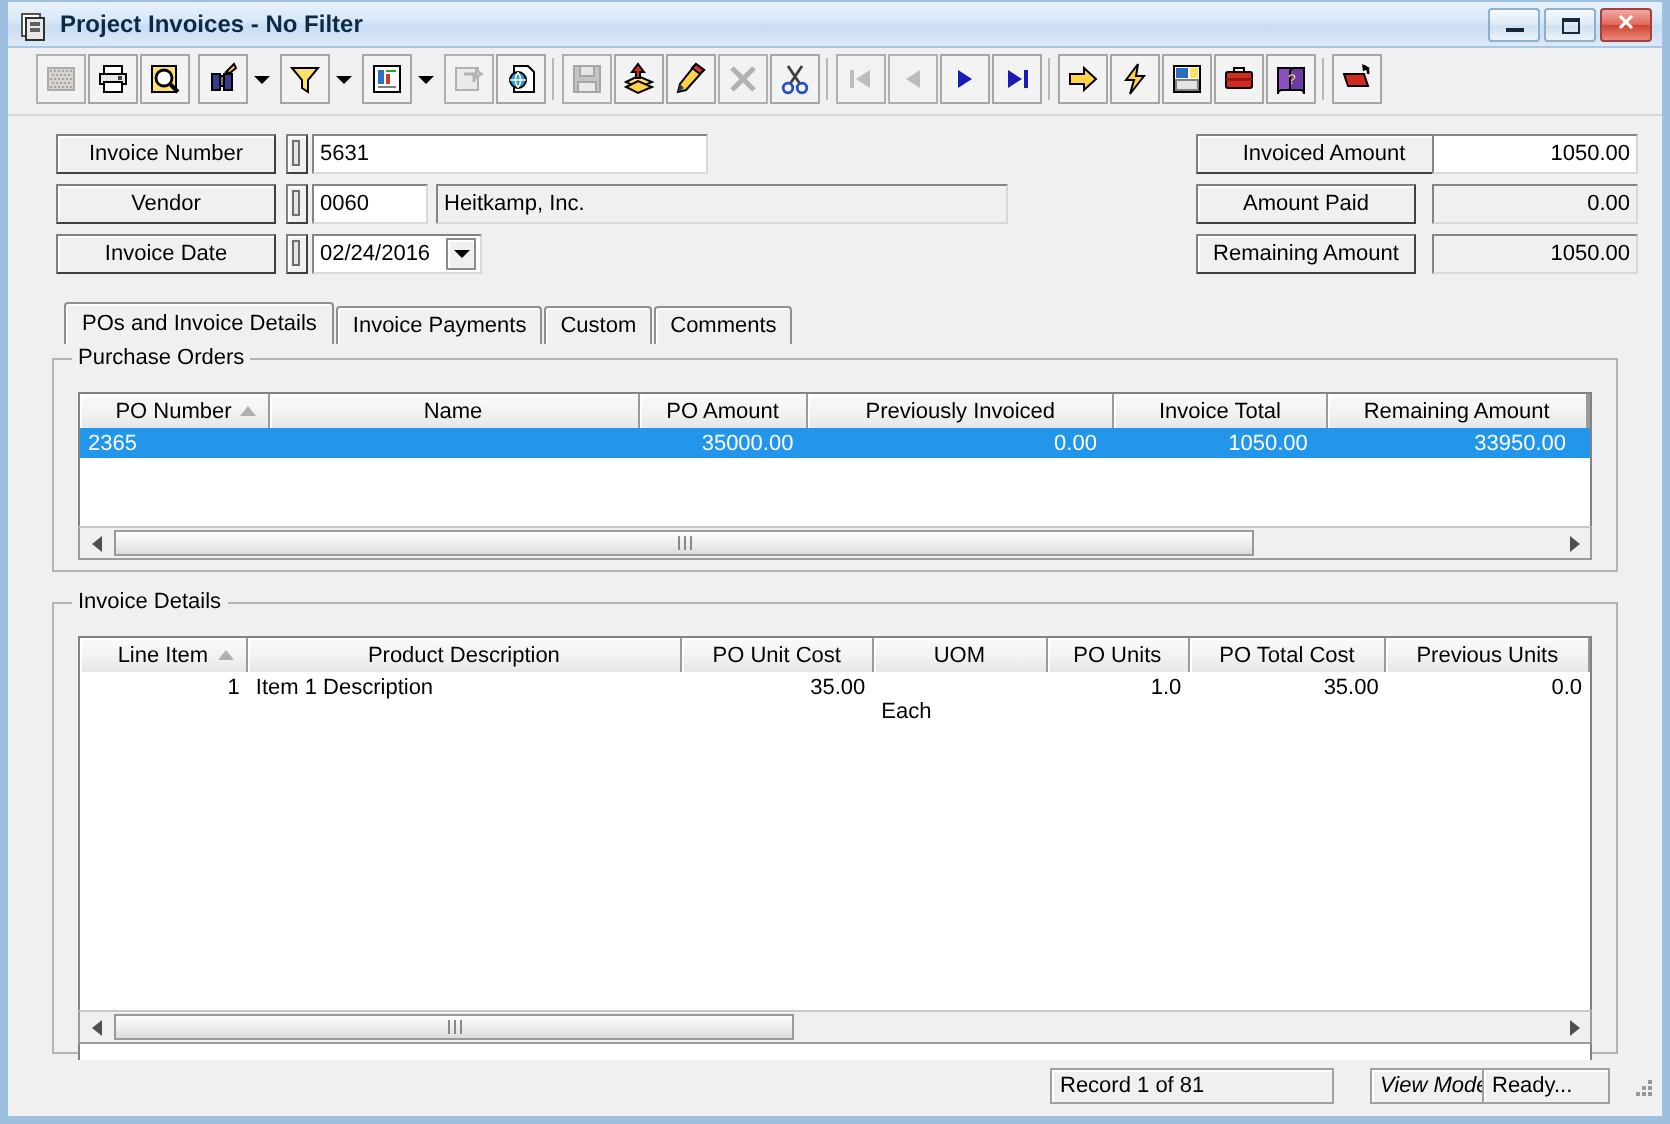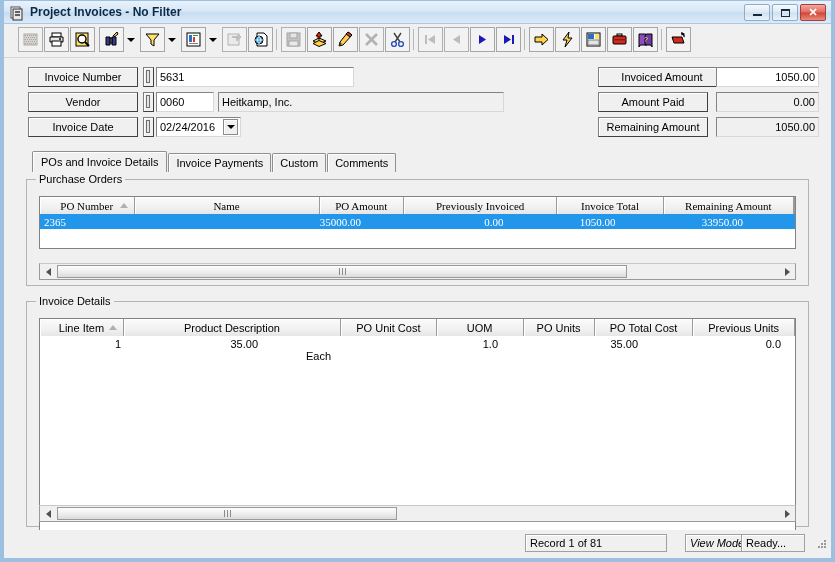--- a/index.html
+++ b/index.html
@@ -305,21 +305,20 @@
     right: 6px; top: 6px;
     width: 0; height: 0;
     border-left: 4px solid transparent;
     border-right: 4px solid transparent;
     border-bottom: 5px solid #b0b0b0;
   }
   .grid-row {
     display: flex;
     height: 15px;
     box-sizing: border-box;
-    gap: 40px;
   }
   .grid-row.selected { background: #2196ea; color: #ffffff; }
   .gc {
     box-sizing: border-box;
     height: 15px;
     display: flex;
     align-items: center;
     font-size: 11px;
     white-space: nowrap;
     overflow: hidden;
@@ -698,21 +697,21 @@
         <span>Custom</span>
       </div>
       <div class="tab">
         <span>Comments</span>
       </div>
     </div>
 
     <div class="groupbox" style="left:22px; top:155px; width:783px; height:107px;"></div>
     <div class="group-title" style="left:32px; top:149px;">Purchase Orders</div>
 
-    <div class="grid" id="po-grid" style="left:35px; top:172px; width:757px; height:53px;font-family:Liberation Serif, serif;">
+    <div class="grid" id="po-grid" style="left:35px; top:172px; width:757px; height:68px;">
       <div class="grid-head" id="po-head">
           <div class="gh" style="width: 95px;">
             <span>PO Number</span>
             <span class="sort-tri"></span>
           </div>
           <div class="gh" style="width: 186px;">
             <span>Name</span>
           </div>
           <div class="gh" style="width: 85px;">
             <span>PO Amount</span>
@@ -779,20 +778,21 @@
           <div class="gh" style="width: 100px;">
             <span>PO Total Cost</span>
           </div>
           <div class="gh" style="width: 103px;">
             <span>Previous Units</span>
           </div>
         </div>
       <div id="det-body">
           <div class="grid-row">
             <div class="gc right" style="width: 85px;">1</div>
+            <div class="gc left" style="width: 220px;">Item 1 Description</div>
             <div class="gc right" style="width: 97px;">35.00</div>
             <div class="gc left" style="width: 88px; margin-top: 12px;">Each</div>
             <div class="gc right" style="width: 72px;">1.0</div>
             <div class="gc right" style="width: 100px;">35.00</div>
             <div class="gc right" style="width: 103px;">0.0</div>
           </div>
         </div>
     </div>
 
     <div class="hscroll" style="left:35px; top:481px; width:757px;">

